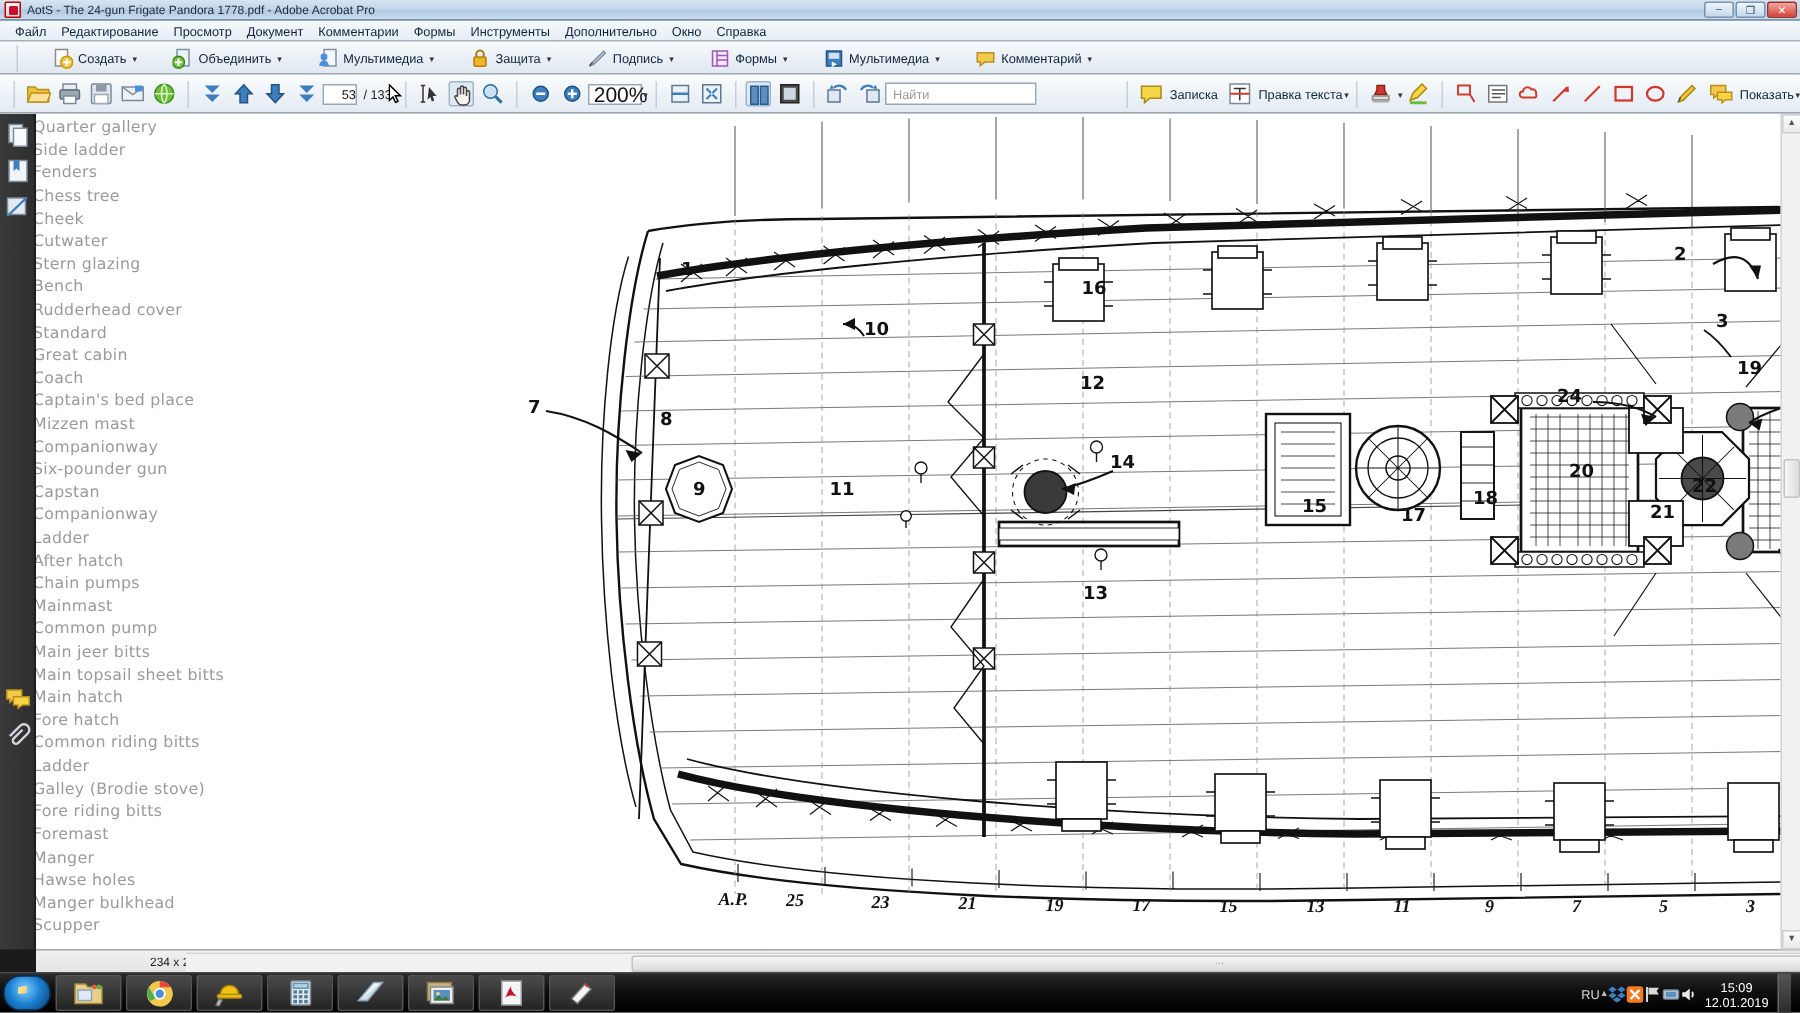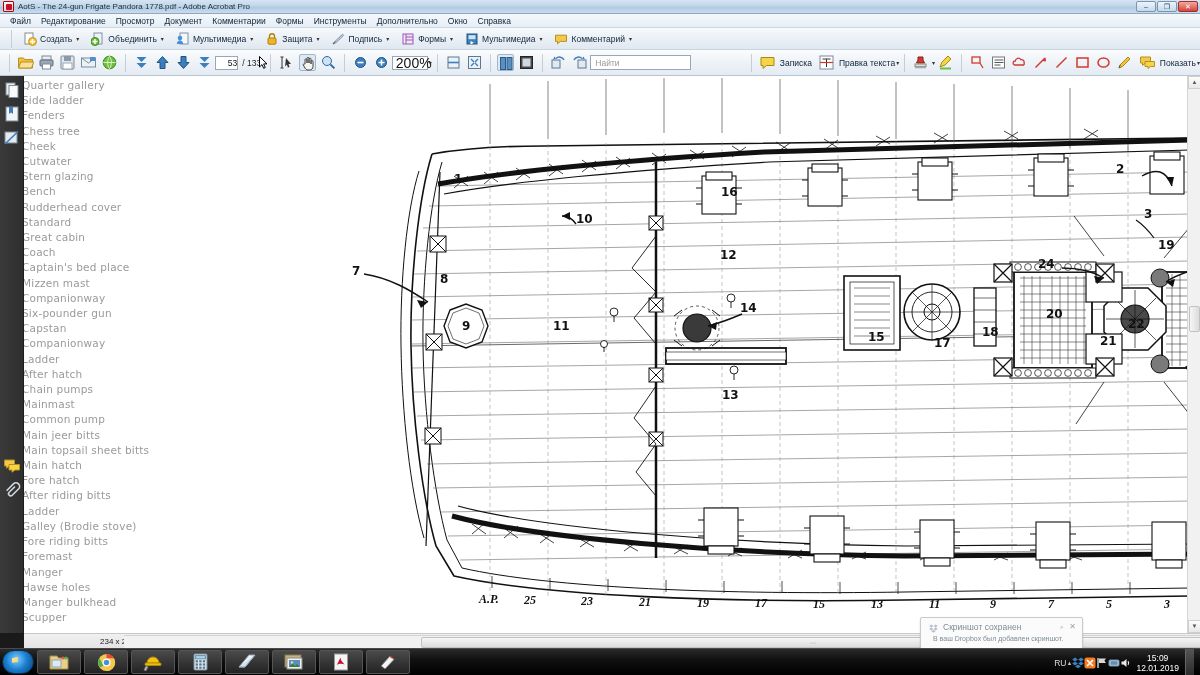--- a/index.html
+++ b/index.html
@@ -35,21 +35,21 @@
     border-bottom:1px solid #cfd9e2;
     display:flex; align-items:center; padding-left:5px;
   }
   .menubar .mi{ font-size:8.5px; color:#10243a; padding:0 5px; white-space:nowrap;}
 
   
   .tbar1{
     position:absolute; top:28px; left:0; width:1200px; height:22px;
     background:linear-gradient(180deg,#f7fafc 0%,#eaf0f6 50%,#e0e8f0 100%);
     border-bottom:1px solid #c9d4de;
-    display:flex; align-items:center; padding-left:6px; gap:0px;
+    display:flex; align-items:center; padding-left:6px; gap:12px;
   }
   .tgrp{ display:flex; align-items:center; gap:3px; padding:0 6px; }
   .tgrp .lbl{ font-size:8.5px;color:#10243a; white-space:nowrap;}
   .caret{ font-size:6px; color:#333; margin-left:1px;}
   .ticon{ width:14px;height:14px;border-radius:2px;display:inline-block;position:relative;}
 
   
   .tbar2{
     position:absolute; top:50px; left:0; width:1200px; height:26px;
     background:linear-gradient(180deg,#fbfcfd 0%,#eef3f8 48%,#e4ebf2 100%);
@@ -585,21 +585,21 @@
         <li>Companionway</li>
         <li>Ladder</li>
         <li>After hatch</li>
         <li>Chain pumps</li>
         <li>Mainmast</li>
         <li>Common pump</li>
         <li>Main jeer bitts</li>
         <li>Main topsail sheet bitts</li>
         <li>Main hatch</li>
         <li>Fore hatch</li>
-        <li>After riding bitts</li>
+        <li>Common riding bitts</li>
         <li>Ladder</li>
         <li>Galley (Brodie stove)</li>
         <li>Fore riding bitts</li>
         <li>Foremast</li>
         <li>Manger</li>
         <li>Hawse holes</li>
         <li>Manger bulkhead</li>
         <li>Scupper</li>
       </ul>
 
@@ -914,29 +914,20 @@
   </div>
 
   <div class="statusbar">
     <span class="pgsize">234 x 228 мм</span>
     <span class="arr">◂</span>
     <div class="hscrollbar">
       <div class="thumb">⋯</div>
     </div>
   </div>
 
-  <div class="toast">
-    <svg class="dbx" viewBox="0 0 10 10">
-      <path d="M2.5 0.5L0.2 2.2 2.5 3.9 4.9 2.2z M7.4 0.5L5.1 2.2 7.4 3.9 9.7 2.2z M0.2 5.6L2.5 3.9 4.9 5.6 2.5 7.3z M7.4 3.9L5.1 5.6 7.4 7.3 9.7 5.6z M2.6 8.1L5 6.5 7.3 8.1 5 9.6z" fill="#b4c0cb"></path>
-    </svg>
-    <span class="t1">Скриншот сохранен</span>
-    <span class="t2">В ваш Dropbox был добавлен скриншот.</span>
-    <span class="mag">⌕</span>
-    <span class="cls">✕</span>
-  </div>
 
   <div class="taskbar">
     <div class="startorb"></div>
 
     <div class="tbtn">
       <svg width="20" height="18" viewBox="0 0 20 18">
         <path d="M1 3h7l1.5 2H19v11H1z" fill="#e8cf8a" stroke="#a38c3d"></path>
           <rect x="3" y="7" width="9" height="7" fill="#dfe9f3" stroke="#8fa4b8"></rect>
         <circle cx="14" cy="5" r="1.6" fill="#e05a4a"></circle>
           <circle cx="17" cy="5" r="1.6" fill="#5ab04a"></circle>

